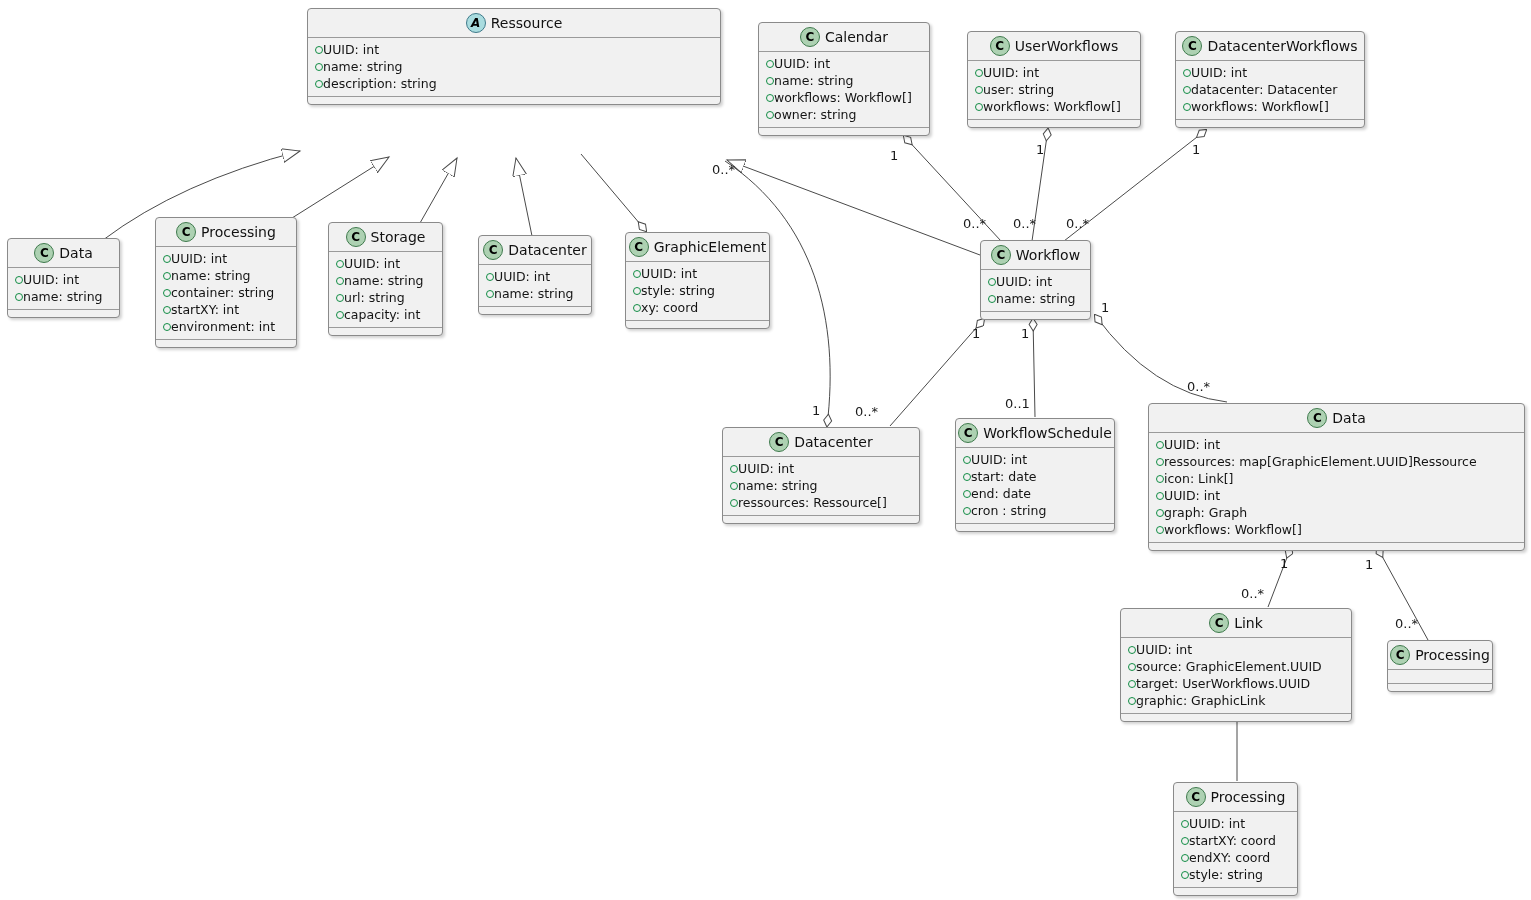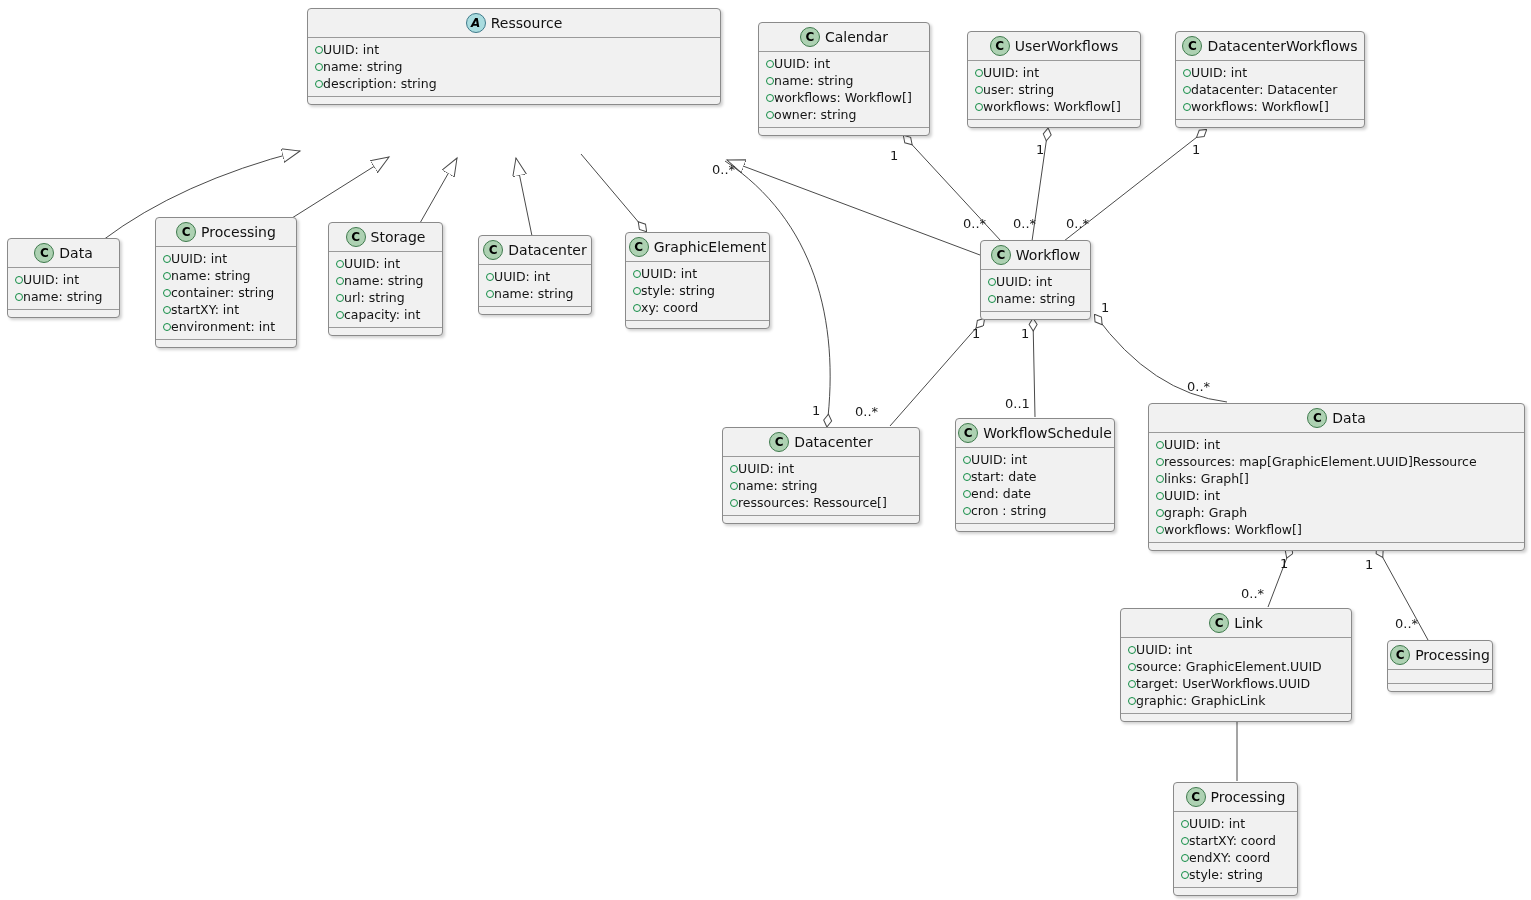--- a/index.html
+++ b/index.html
@@ -404,21 +404,21 @@
           <div class="attr">
             <span class="vis-circle"></span>
             <span>UUID: int</span>
           </div>
           <div class="attr">
             <span class="vis-circle"></span>
             <span>ressources: map[GraphicElement.UUID]Ressource</span>
           </div>
           <div class="attr">
             <span class="vis-circle"></span>
-            <span>links: Graph[]</span>
+            <span>icon: Link[]</span>
           </div>
           <div class="attr">
             <span class="vis-circle"></span>
             <span>UUID: int</span>
           </div>
           <div class="attr">
             <span class="vis-circle"></span>
             <span>graph: Graph</span>
           </div>
           <div class="attr">

